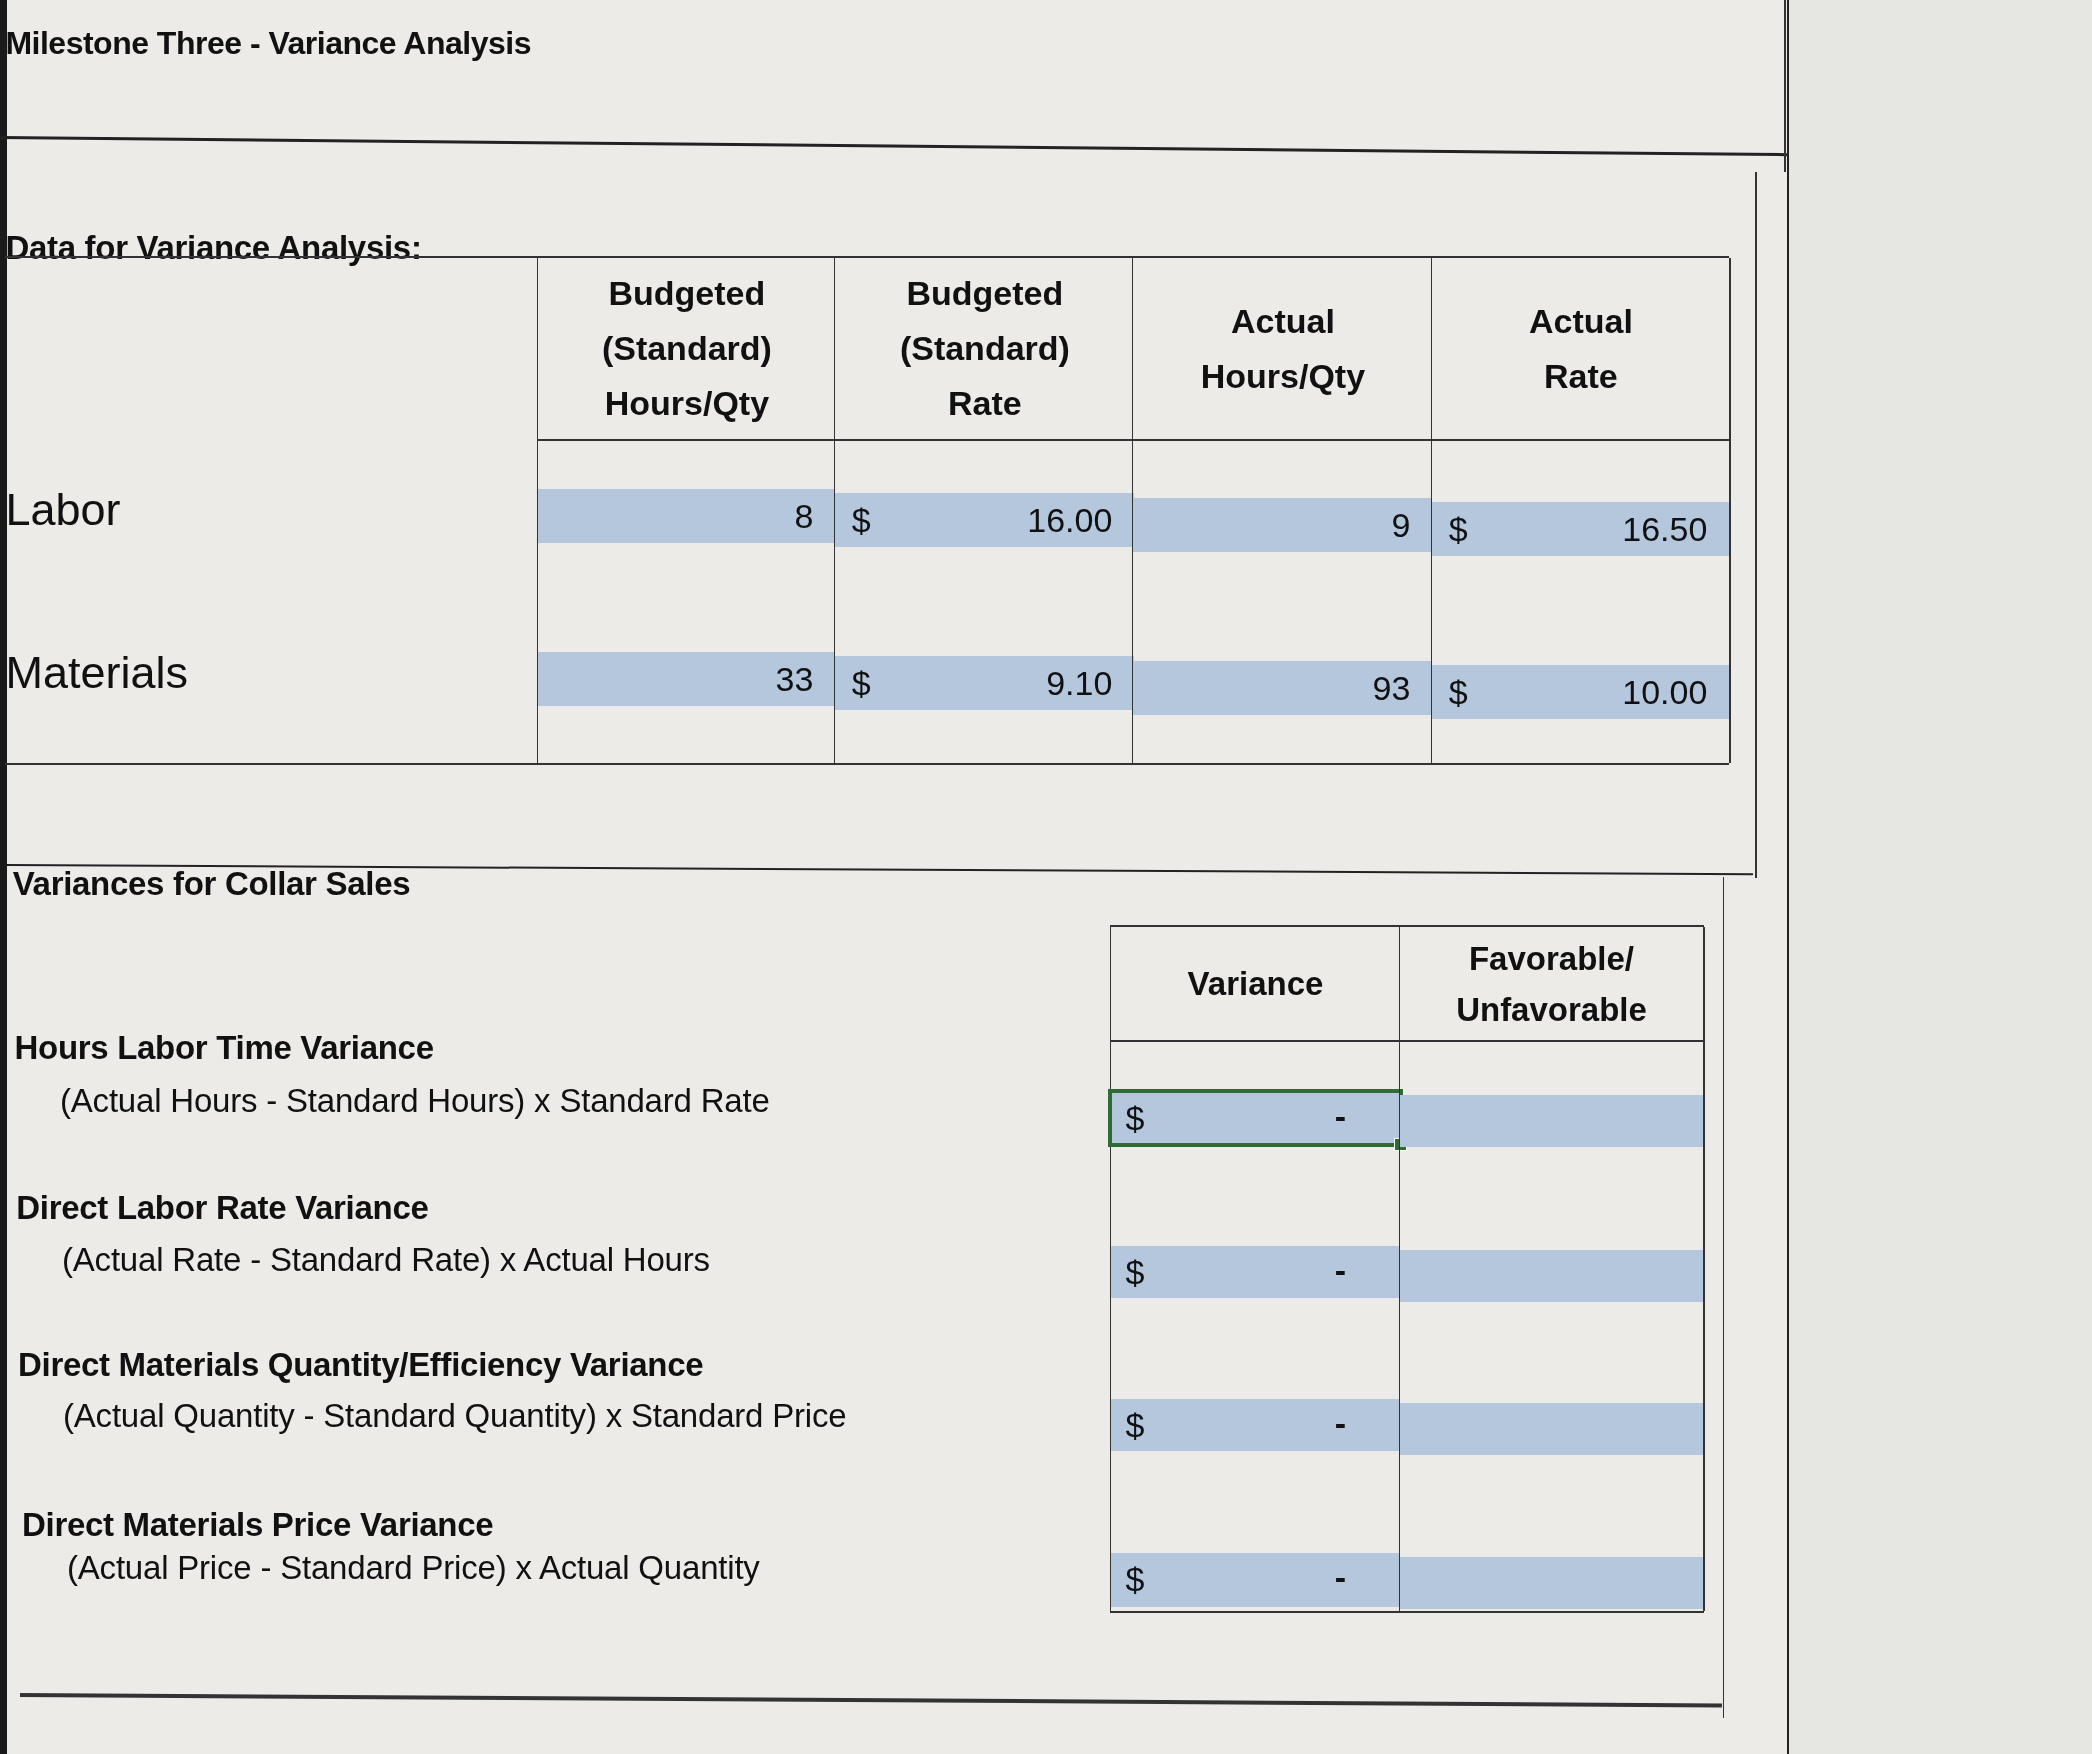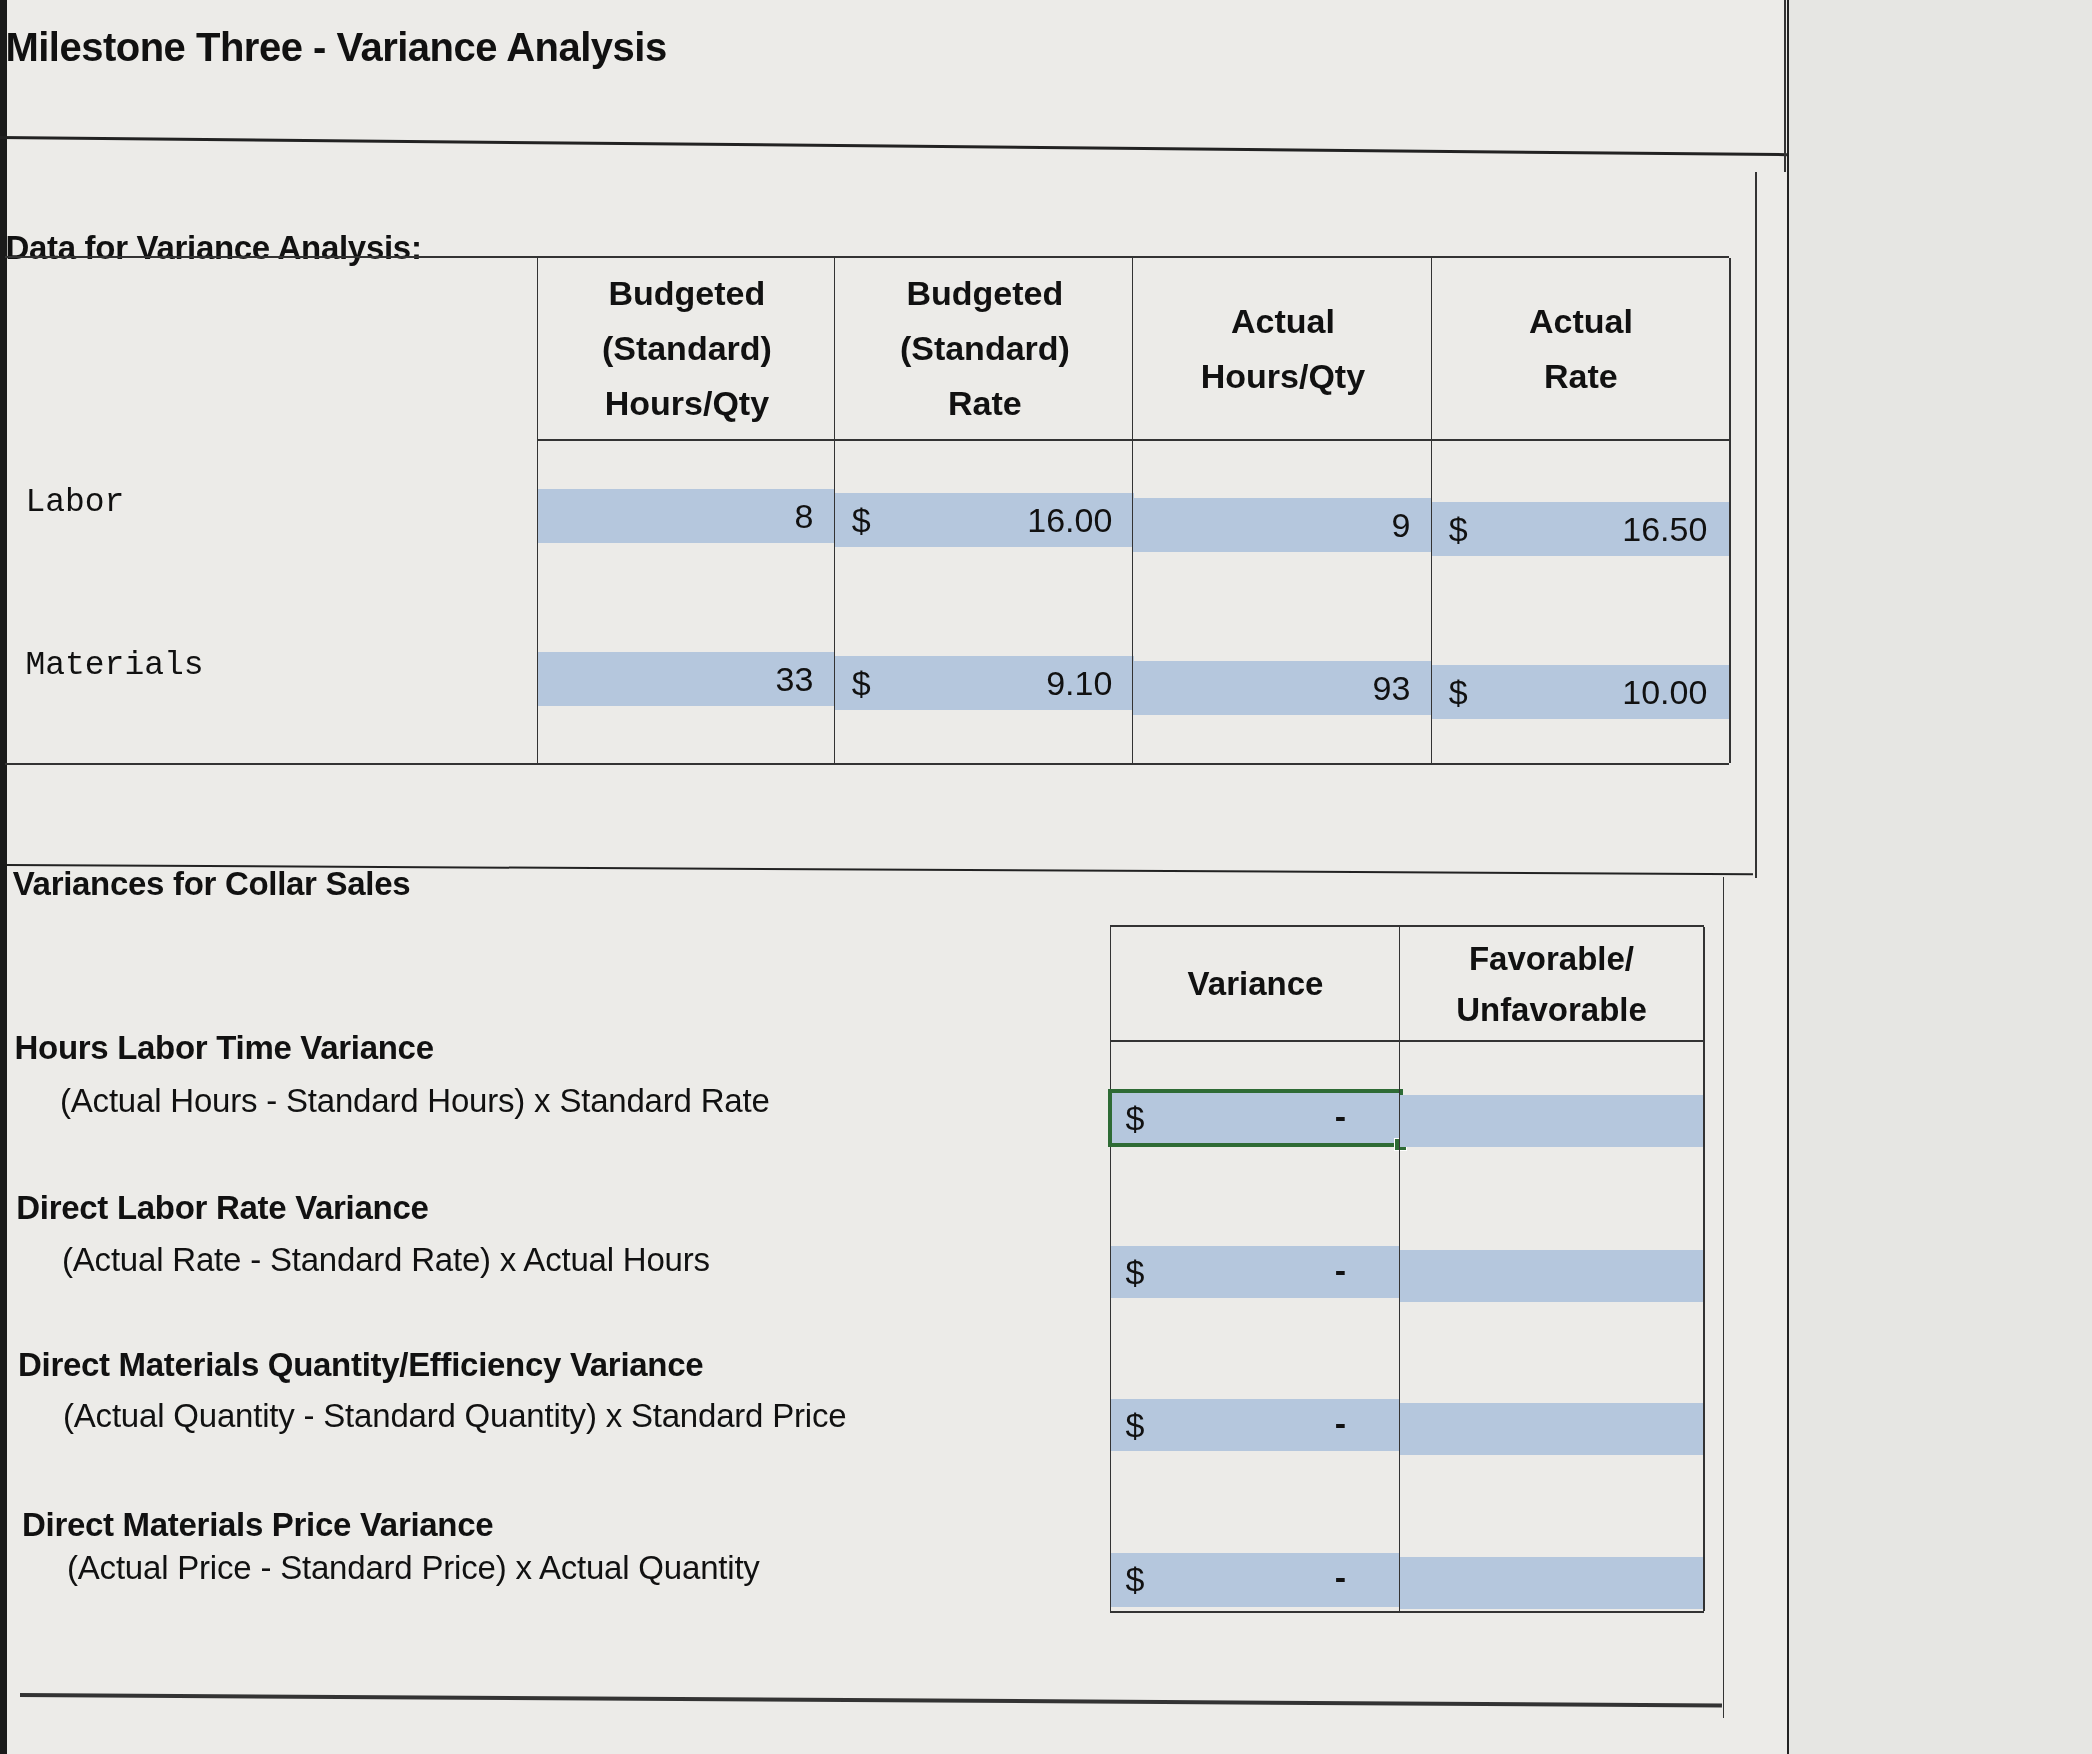--- a/index.html
+++ b/index.html
@@ -20,21 +20,21 @@
       position: absolute; left: 0; top: 0; width: 7.2px; height: 1754px;
       background: #1a1a1a;
     }
     .right-panel {
       position: absolute; left: 1787px; top: 0; width: 306px; height: 1754px;
       background: #e6e6e3;
       border-left: 2.7px solid #222;
     }
     .title {
       position: absolute; left: 5.4px; top: 25px;
-      font-size: 40px; font-weight: bold; letter-spacing: -0.5px;
+      font-size: 32px; font-weight: bold; letter-spacing: -0.5px;
     }
     .rule {
       position: absolute; height: 0; border-top: 3.6px solid #222;
     }
     .section-label {
       position: absolute; font-size: 33px; font-weight: bold; letter-spacing: -0.3px;
     }
     
     .data-table {
       position: absolute; left: 5.4px; top: 256px; width: 1724px; height: 505px;
@@ -54,21 +54,21 @@
     }
     .band {
       position: absolute; left: 0; right: 0; height: 54px;
       background: #b5c7dd;
       display: flex; align-items: center;
       font-size: 34px;
     }
     .band .dollar { position: absolute; left: 16.3px; }
     .band .num-right { position: absolute; right: 22px; }
     .row-label {
-      position: absolute; left: 20px; font-size: 33px; font-family: Liberation Mono, monospace;
+      position: absolute; left: 0; font-size: 45px;
     }
     
     .var-item-title {
       position: absolute; font-size: 33px; font-weight: bold; letter-spacing: -0.3px;
     }
     .var-item-formula {
       position: absolute; font-size: 33px; letter-spacing: -0.2px;
     }
     .var-table {
       position: absolute; left: 1110px; top: 925px; width: 594px; height: 684px;

